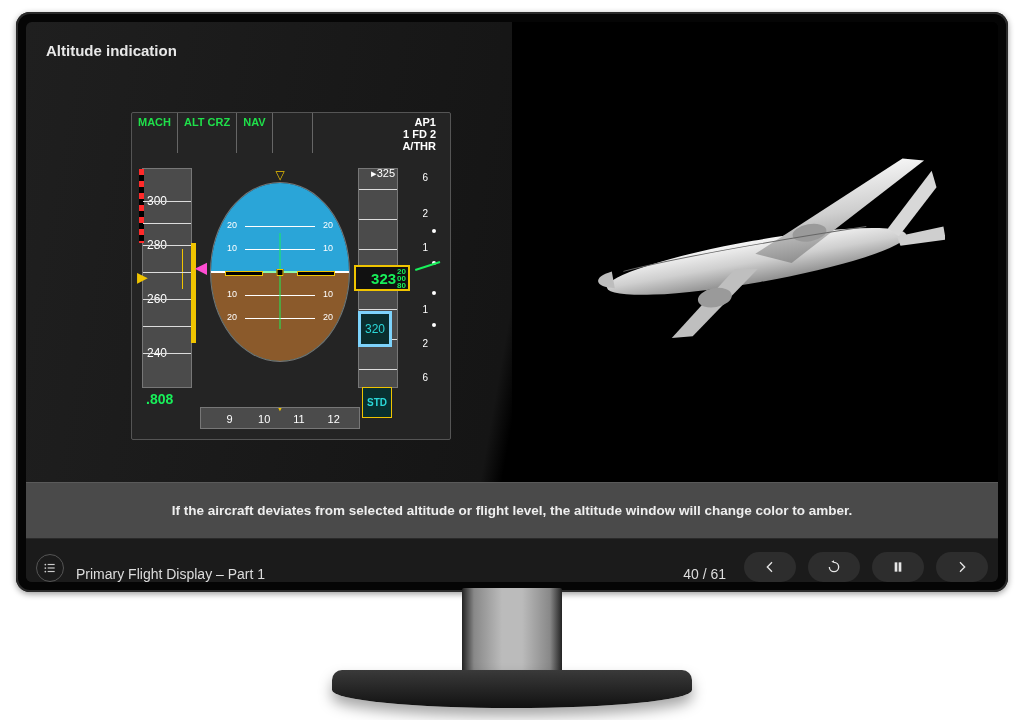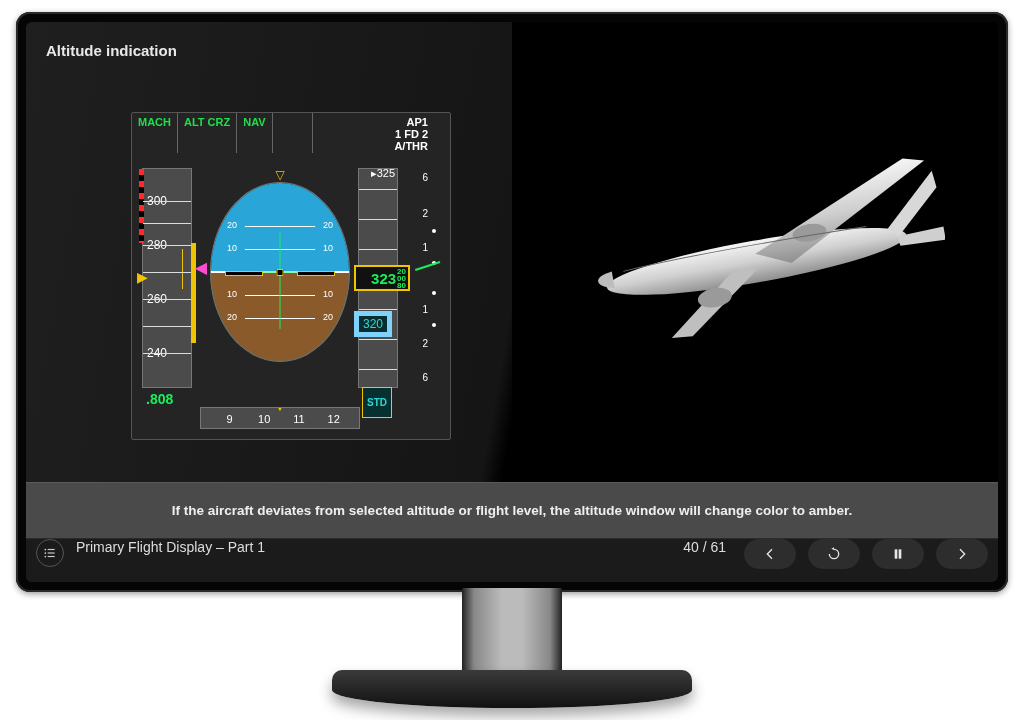--- a/index.html
+++ b/index.html
@@ -41,21 +41,21 @@
   .title {
     position:absolute; left:20px; top:20px; font-size:15px; font-weight:600; color:#e8e8e8;
   }
 
   
   .pfd {
     position:absolute; left:105px; top:90px; width:320px; height:328px;
     background:#242424; border:1px solid #555; border-radius:2px;
     font-family: "Arial Narrow", Arial, sans-serif;
   }
-  .fma { position:absolute; left:0; top:0; right:16px; height:40px; display:flex; font-size:11px; }
+  .fma { position:absolute; left:0; top:0; right:8px; height:40px; display:flex; font-size:11px; }
   .fma > div { border-right:1px solid #666; padding:3px 6px; display:flex; flex-direction:column; justify-content:flex-start; line-height:1.1; }
   .fma .g { color:#1fe04a; font-weight:600; }
   .fma .w { color:#fff; font-weight:600; text-align:right; }
   .fma > div:last-child { border-right:none; margin-left:auto; }
 
   
   .tape { position:absolute; background:#4b4b4b; border:1px solid #777; color:#fff; font-size:12px; }
   .tape.spd { left:10px; top:55px; width:50px; height:220px; }
   .tape.alt { right:52px; top:55px; width:40px; height:220px; }
   .tape .ticks { position:absolute; inset:0; }
@@ -83,22 +83,22 @@
   .wings:before{left:0;} .wings:after{right:0;}
   .wings .dot{position:absolute;left:50%;top:2px;width:7px;height:7px;border:1px solid #f0c400;background:#000;transform:translateX(-50%);}
   .bank { position:absolute; left:50%; top:0; transform:translateX(-50%); color:#f0c400; font-size:12px;}
 
   
   .tape.alt .atop{ position:absolute; top:-2px; right:2px; font-size:11px; color:#fff; }
   .altbox { position:absolute; right:40px; top:152px; width:56px; height:26px;
     border:2px solid #f0c400; background:#111; color:#18f05a; font-weight:700;
     display:flex; align-items:center; justify-content:flex-end; padding-right:2px; font-size:15px; z-index:5;}
   .altbox .drum { font-size:8px; line-height:7px; color:#18f05a; margin-left:1px; display:flex; flex-direction:column;}
-  .selalt { position:absolute; right:58px; top:198px; height:26px; padding:0 4px;
-    border:5px solid #7dd3fc; background:#0a2e2e; color:#2bd8d8; font-size:12px; display:flex; align-items:center;}
+  .selalt { position:absolute; right:58px; top:198px; height:36px; padding:0 4px;
+    border:3px solid #7dd3fc; background:#0a2e2e; color:#2bd8d8; font-size:12px; display:flex; align-items:center;}
   .std { position:absolute; right:58px; top:274px; width:30px; height:31px;
     border:1px solid #f0c400; color:#2bd8d8; background:#083030; font-size:10px;
     display:flex; align-items:center; justify-content:center; font-weight:700;}
 
   
   .vs { position:absolute; right:8px; top:60px; width:30px; height:210px; color:#fff; font-size:10px;}
   .vs .n { position:absolute; right:14px; transform:translateY(-50%);}
   .vs .dot{ position:absolute; right:6px; width:4px; height:4px; background:#fff; border-radius:50%; transform:translateY(-50%);}
   .vs .needle{position:absolute; right:2px; top:42%; width:26px; height:2px; background:#18f05a; transform-origin:right center; transform:rotate(-18deg);}
 
@@ -115,21 +115,21 @@
   .caption { color:#efefef; font-size:22px; font-weight:700; margin-top:24px; }
 
   
   .cc {
     background:#4a4a4a; color:#eee; padding:20px 14px; font-size:13.5px; font-weight:600;
     text-align:center; border-top:1px solid #5a5a5a;
   }
 
   
   .player {
-    height:44px; background:#1b1b1b; display:flex; align-items:flex-start; gap:12px; padding:0 10px;
+    height:44px; background:#1b1b1b; display:flex; align-items:flex-end; gap:12px; padding:0 10px;
     color:#ddd; font-size:14px; border-top:1px solid #2a2a2a;
   }
   .player .menu {
     width:28px; height:28px; border:1px solid #555; border-radius:50%;
     display:flex; align-items:center; justify-content:center; color:#ccc;
   }
   .player .name { font-weight:500; }
   .player .spacer { flex:1; }
   .player .counter { color:#ddd; font-weight:400; margin-right:6px;}
   .player .btn {

